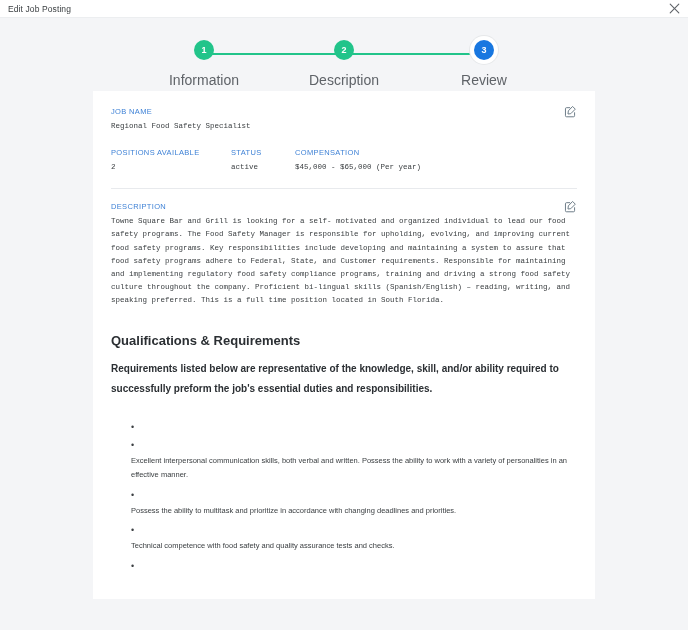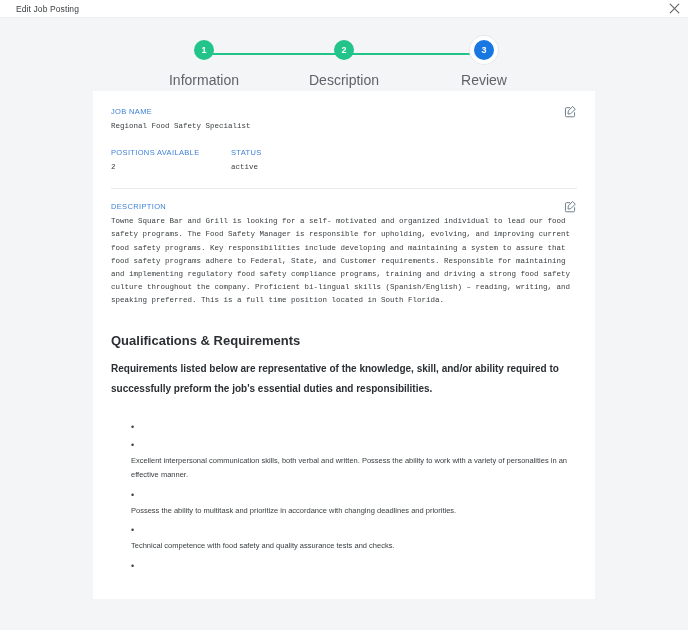--- a/index.html
+++ b/index.html
@@ -15,21 +15,21 @@
     position: relative;
     height: 18px;
     background: #ffffff;
     border-bottom: 1px solid #eceef0;
     display: flex;
     align-items: center;
   }
   .topbar-title {
     font-size: 8.5px;
     color: #3c4043;
-    padding-left: 16px;
+    padding-left: 8px;
     letter-spacing: .1px;
   }
   .close-btn {
     position: absolute;
     right: 6px; top: 50%;
     transform: translateY(-50%);
     width: 16px; height: 16px;
     display: flex; align-items: center; justify-content: center;
     cursor: pointer;
   }
@@ -219,20 +219,24 @@
   <div class="section">
     <div class="meta-row">
       <div class="meta-col positions">
         <div class="field-label">POSITIONS AVAILABLE</div>
         <div class="field-value">2</div>
       </div>
       <div class="meta-col status">
         <div class="field-label">STATUS</div>
         <div class="field-value">active</div>
       </div>
+      <div class="meta-col comp">
+        <div class="field-label">COMPENSATION</div>
+        <div class="field-value">$45,000 - $65,000 (Per year)</div>
+      </div>
     </div>
   </div>
 
   <div class="divider"></div>
 
   <div class="section" style="margin-top:0;">
     <div class="edit-icon">
       <svg width="13" height="13" viewBox="0 0 16 16" fill="none" stroke="#6b7a86" stroke-width="1.2" stroke-linecap="round" stroke-linejoin="round">
         <path d="M13 9.5V13.2a1.3 1.3 0 0 1-1.3 1.3H3.1a1.3 1.3 0 0 1-1.3-1.3V4.6a1.3 1.3 0 0 1 1.3-1.3H7"></path>
         <path d="M10.9 2.1l3 3L8.3 10.7l-3.4.4.4-3.4z"></path>

